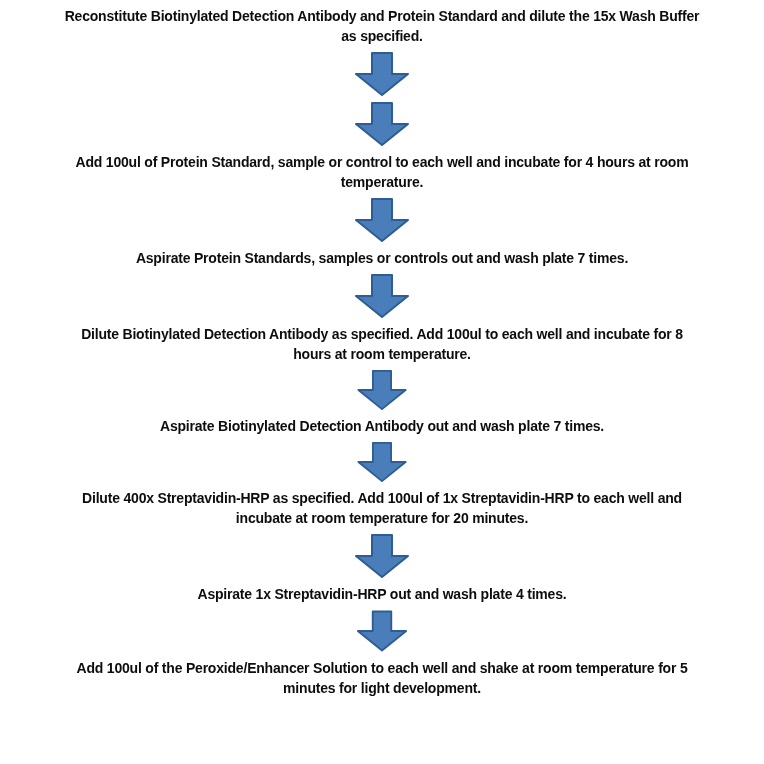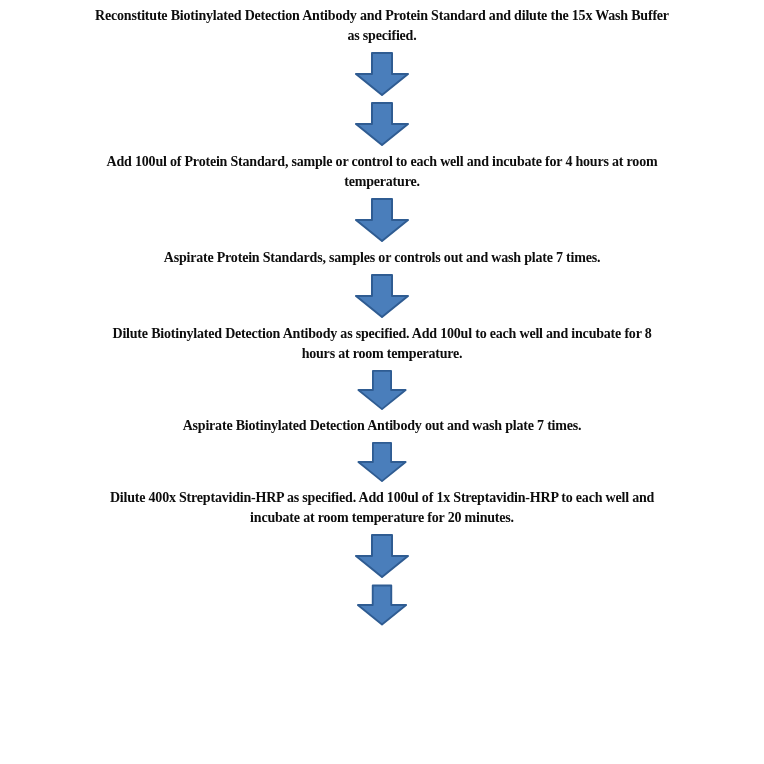--- a/index.html
+++ b/index.html
@@ -26,21 +26,20 @@
   }
   .step {
     width: 758px;
     text-align: center;
     font-weight: bold;
     font-size: 14px;
     line-height: 20px;
     letter-spacing: -0.2px;
     color: #0d0d0d;
     white-space: pre-line;
-    font-family: Liberation Serif, serif;
   }
   .arrow {
     flex: 0 0 auto;
     line-height: 0;
   }
   .arrow svg {
     display: block;
   }
 </style>
 </head>
@@ -100,21 +99,24 @@
 
   <div class="step">Dilute 400x Streptavidin-HRP as specified. Add 100ul of 1x Streptavidin-HRP to each well and
 incubate at room temperature for 20 minutes.</div>
 
   <span class="arrow">
     <svg width="56" height="44" viewBox="0 0 56 44">
       <polygon points="18,1 38,1 38,22 54,22 28,43 2,22 18,22" stroke-width="2" stroke-linejoin="round" fill="#4a7ebb" stroke="#2f5c92"></polygon>
     </svg>
   </span>
 
+  <div class="step">Aspirate 1x Streptavidin-HRP out and wash plate 4 times.</div>
 
   <span class="arrow">
     <svg width="52" height="42" viewBox="0 0 56 44">
       <polygon points="18,1 38,1 38,22 54,22 28,43 2,22 18,22" stroke-width="2" stroke-linejoin="round" fill="#4a7ebb" stroke="#2f5c92"></polygon>
     </svg>
   </span>
 
+  <div class="step">Add 100ul of the Peroxide/Enhancer Solution to each well and shake at room temperature for 5
+minutes for light development.</div>
 
 </div>
 
 </body></html>

